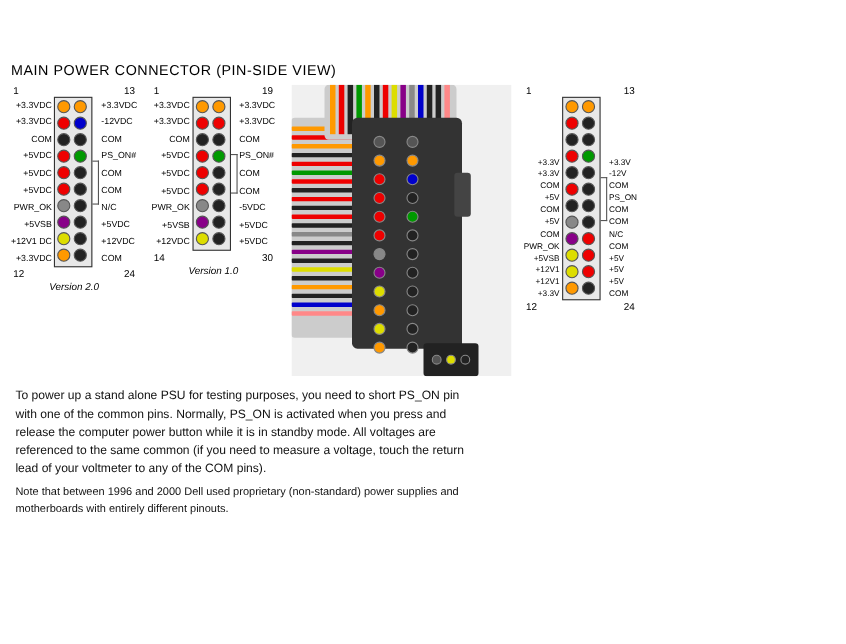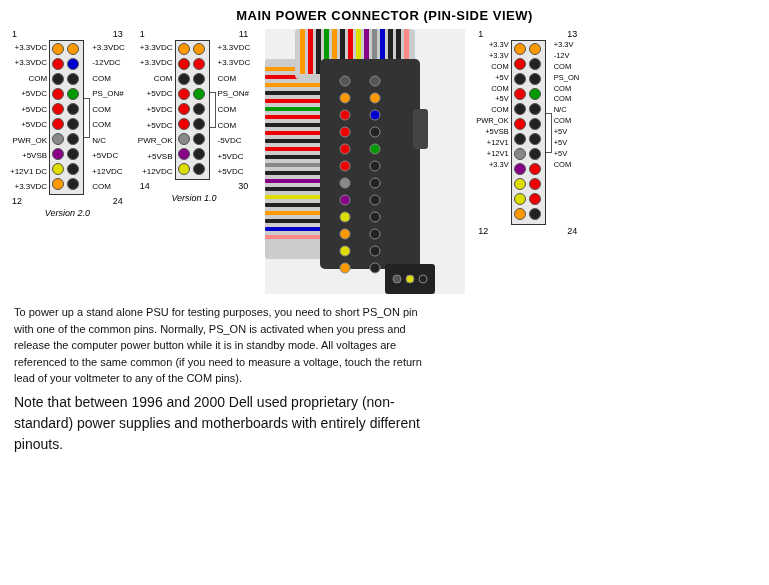--- a/index.html
+++ b/index.html
@@ -12,24 +12,25 @@
       overflow: hidden;
     }
     .main-container {
       width: 769px;
       height: 585px;
       background: #fff;
       padding: 8px 10px;
     }
     .title {
       font-size: 13px;
-      font-weight: bold;
-      text-align: center;
+      font-weight: normal;
+      text-align: left;
       margin-bottom: 6px;
       letter-spacing: 0.5px;
+      margin-top: 48px;
     }
     .pin-dot {
       width: 12px;
       height: 12px;
       border-radius: 50%;
       border: 1px solid #444;
       display: inline-block;
       vertical-align: middle;
     }
 
@@ -123,21 +124,21 @@
       <div style="display:flex;justify-content:space-between;width:100%;font-size:9px;margin-top:1px;padding:0 2px;">
         <span>12</span>
         <span>24</span>
       </div>
       <div style="font-size:9px;margin-top:2px;font-style:italic;">Version 2.0</div>
     </div>
 
     <div style="display:flex;flex-direction:column;align-items:center;margin-right:10px;">
       <div style="display:flex;justify-content:space-between;width:100%;font-size:9px;margin-bottom:1px;padding:0 2px;">
         <span>1</span>
-        <span>11</span>
+        <span>19</span>
       </div>
       <div style="display:flex;flex-direction:row;align-items:stretch;">
         <div style="display:flex;flex-direction:column;justify-content:space-around;text-align:right;font-size:8px;padding-right:2px;line-height:1.5;">
           <span>+3.3VDC</span>
           <span>+3.3VDC</span>
           <span>COM</span>
           <span>+5VDC</span>
           <span>+5VDC</span>
           <span>+5VDC</span>
           <span>PWR_OK</span>
@@ -265,21 +266,21 @@
         <circle cx="145" cy="250" r="4" fill="#dd0" stroke="#888"></circle>
         <circle cx="158" cy="250" r="4" fill="#222" stroke="#888"></circle>
       </svg>
     </div>
 
     <div style="display:flex;flex-direction:column;align-items:center;margin-left:0px;">
       <div style="display:flex;justify-content:space-between;width:100%;font-size:9px;margin-bottom:1px;padding:0 2px;">
         <span>1</span>
         <span>13</span>
       </div>
-      <div style="display:flex;flex-direction:row;align-items:flex-start;">
+      <div style="display:flex;flex-direction:row;align-items:flex-end;">
         <div style="display:flex;flex-direction:column;justify-content:space-around;text-align:right;font-size:7.5px;padding-right:2px;line-height:1.45;">
           <span>+3.3V</span>
           <span>+3.3V</span>
           <span>COM</span>
           <span>+5V</span>
           <span>COM</span>
           <span>+5V</span>
           <span>COM</span>
           <span>PWR_OK</span>
           <span>+5VSB</span>
@@ -334,16 +335,16 @@
       <div style="display:flex;justify-content:space-between;width:100%;font-size:9px;margin-top:1px;padding:0 2px;">
         <span>12</span>
         <span>24</span>
       </div>
     </div>
 
   </div>
 
   <div class="text-section">
     <p style="font-size:11px;line-height:1.5;color:#111;max-width:420px;margin-bottom:5px;">To power up a stand alone PSU for testing purposes, you need to short PS_ON pin with one of the common pins. Normally, PS_ON is activated when you press and release the computer power button while it is in standby mode. All voltages are referenced to the same common (if you need to measure a voltage, touch the return lead of your voltmeter to any of the COM pins).</p>
-    <p style="font-size:14px;line-height:1.5;color:#111;max-width:420px;">Note that between 1996 and 2000 Dell used proprietary (non-standard) power supplies and motherboards with entirely different pinouts.</p>
+    <p style="font-size:10px;line-height:1.5;color:#111;max-width:420px;">Note that between 1996 and 2000 Dell used proprietary (non-standard) power supplies and motherboards with entirely different pinouts.</p>
   </div>
 
 </div>
 
 </body></html>

